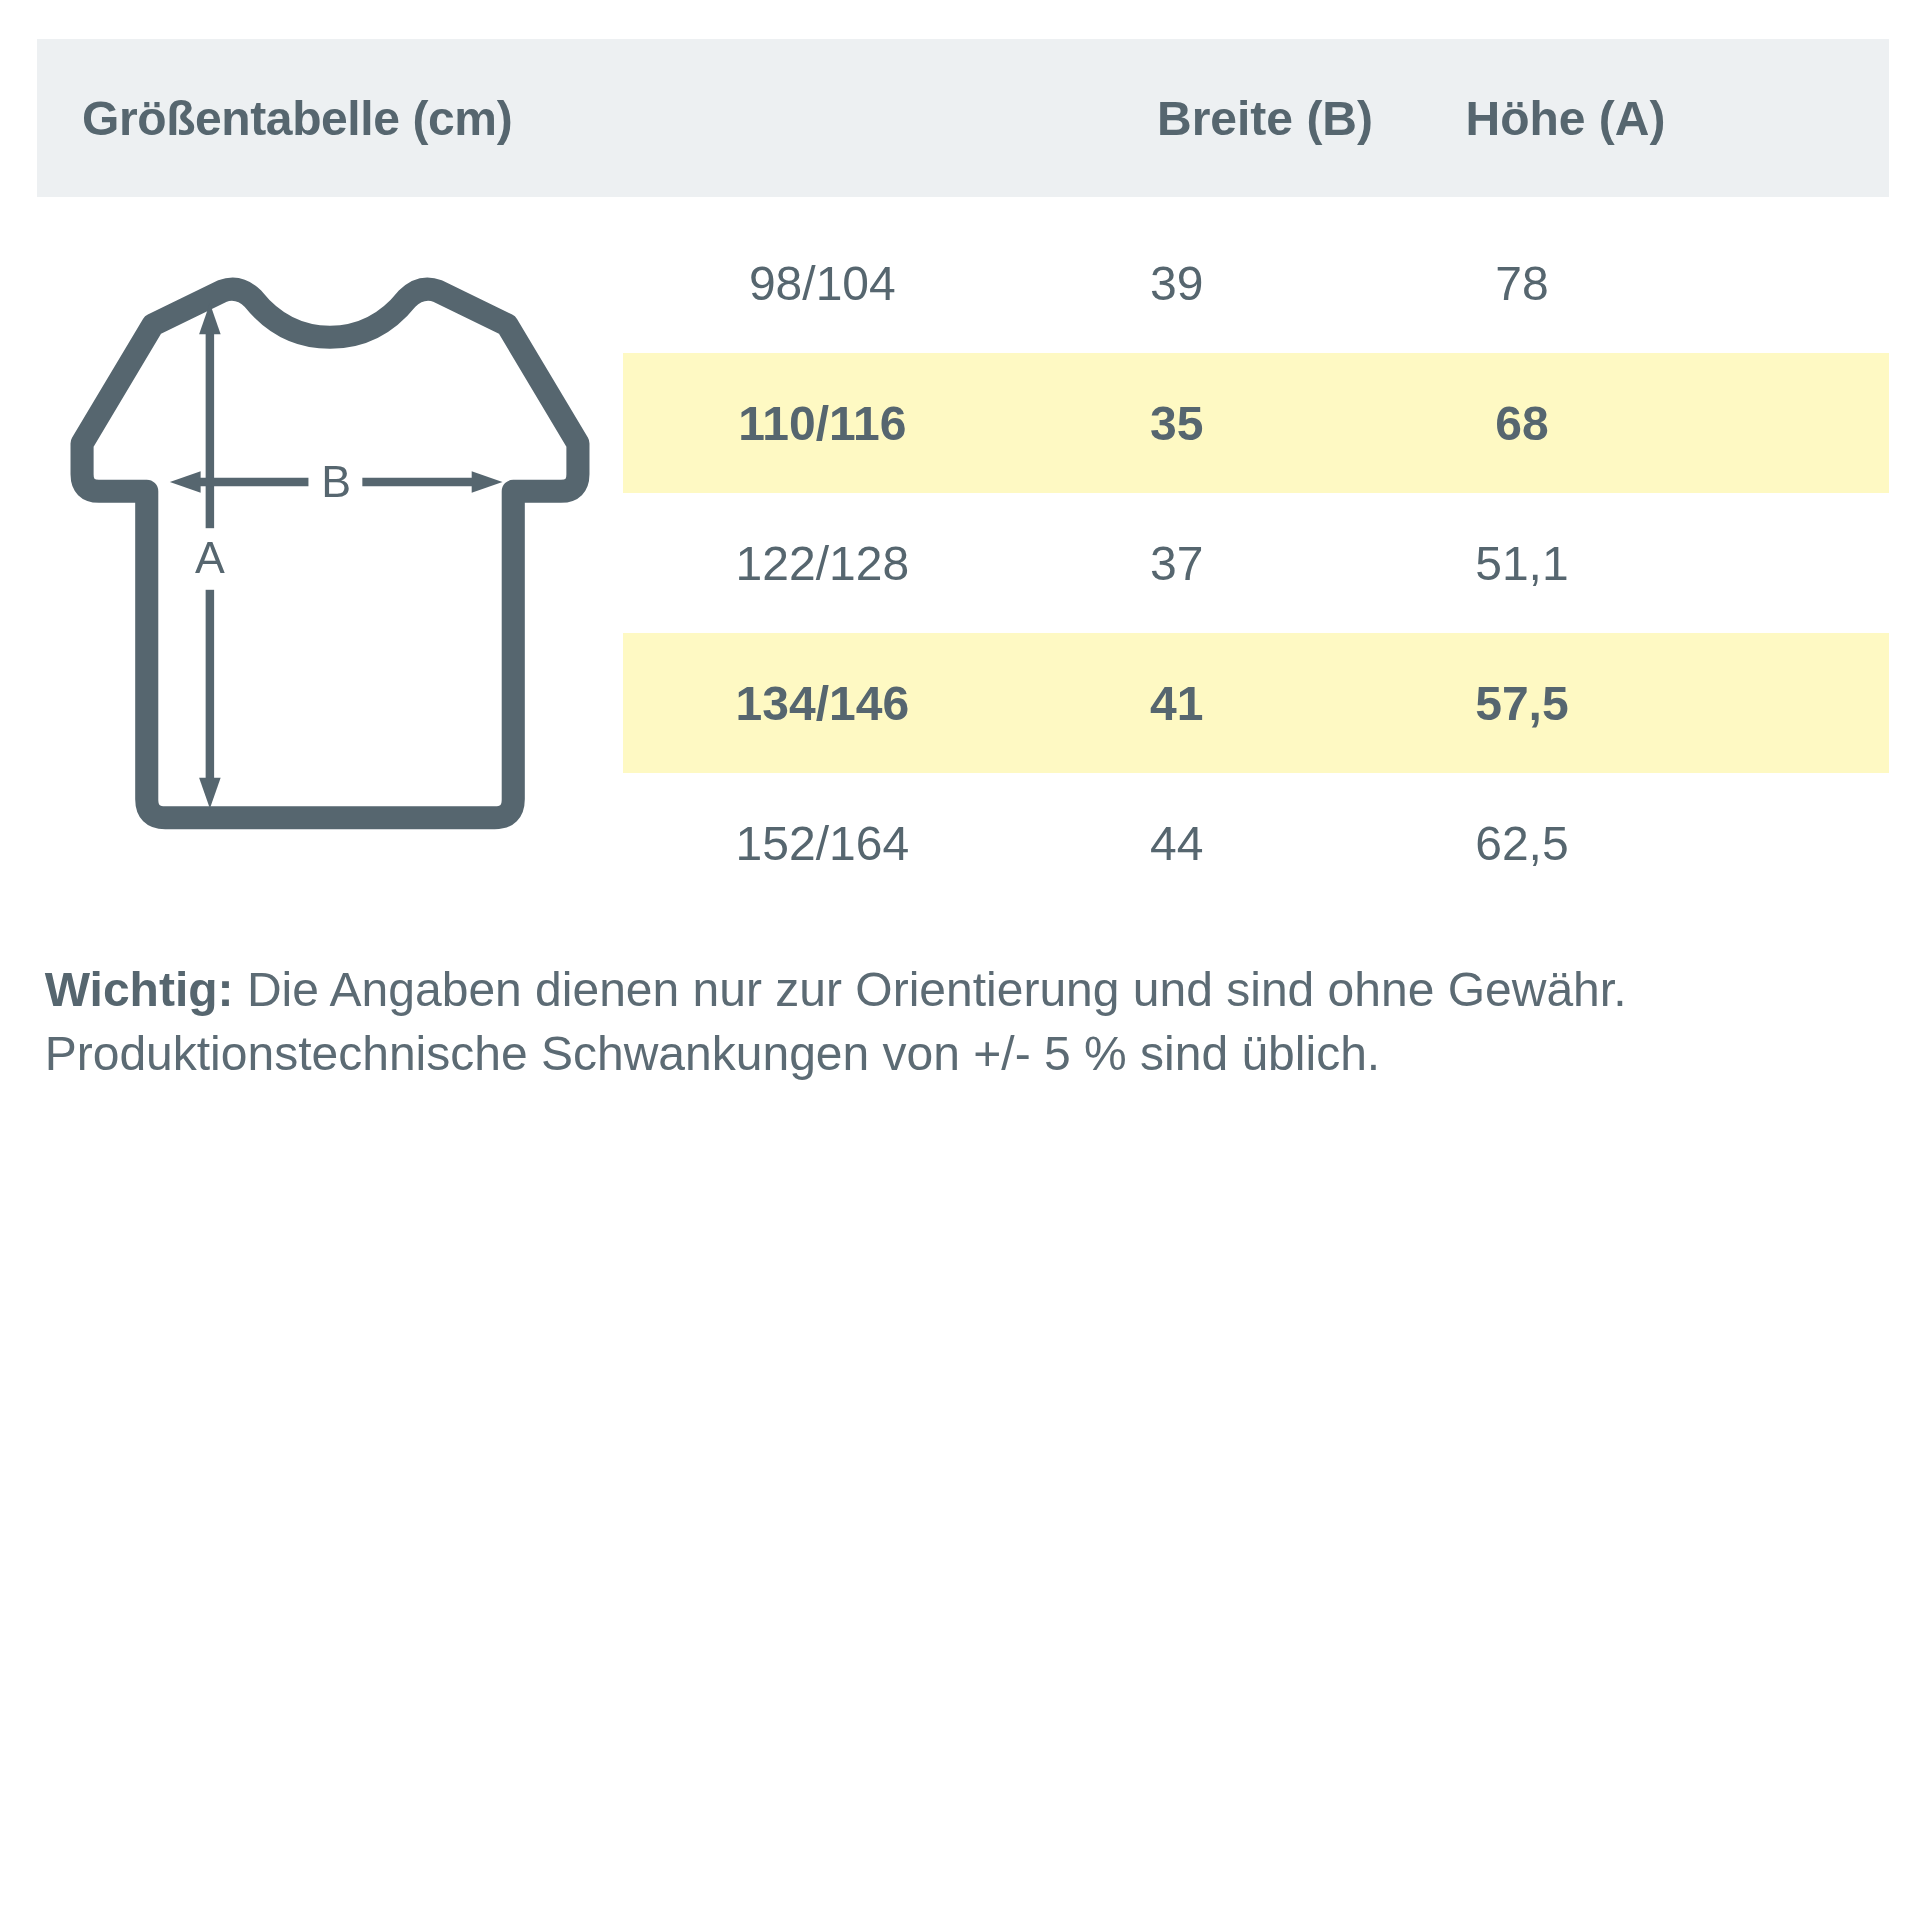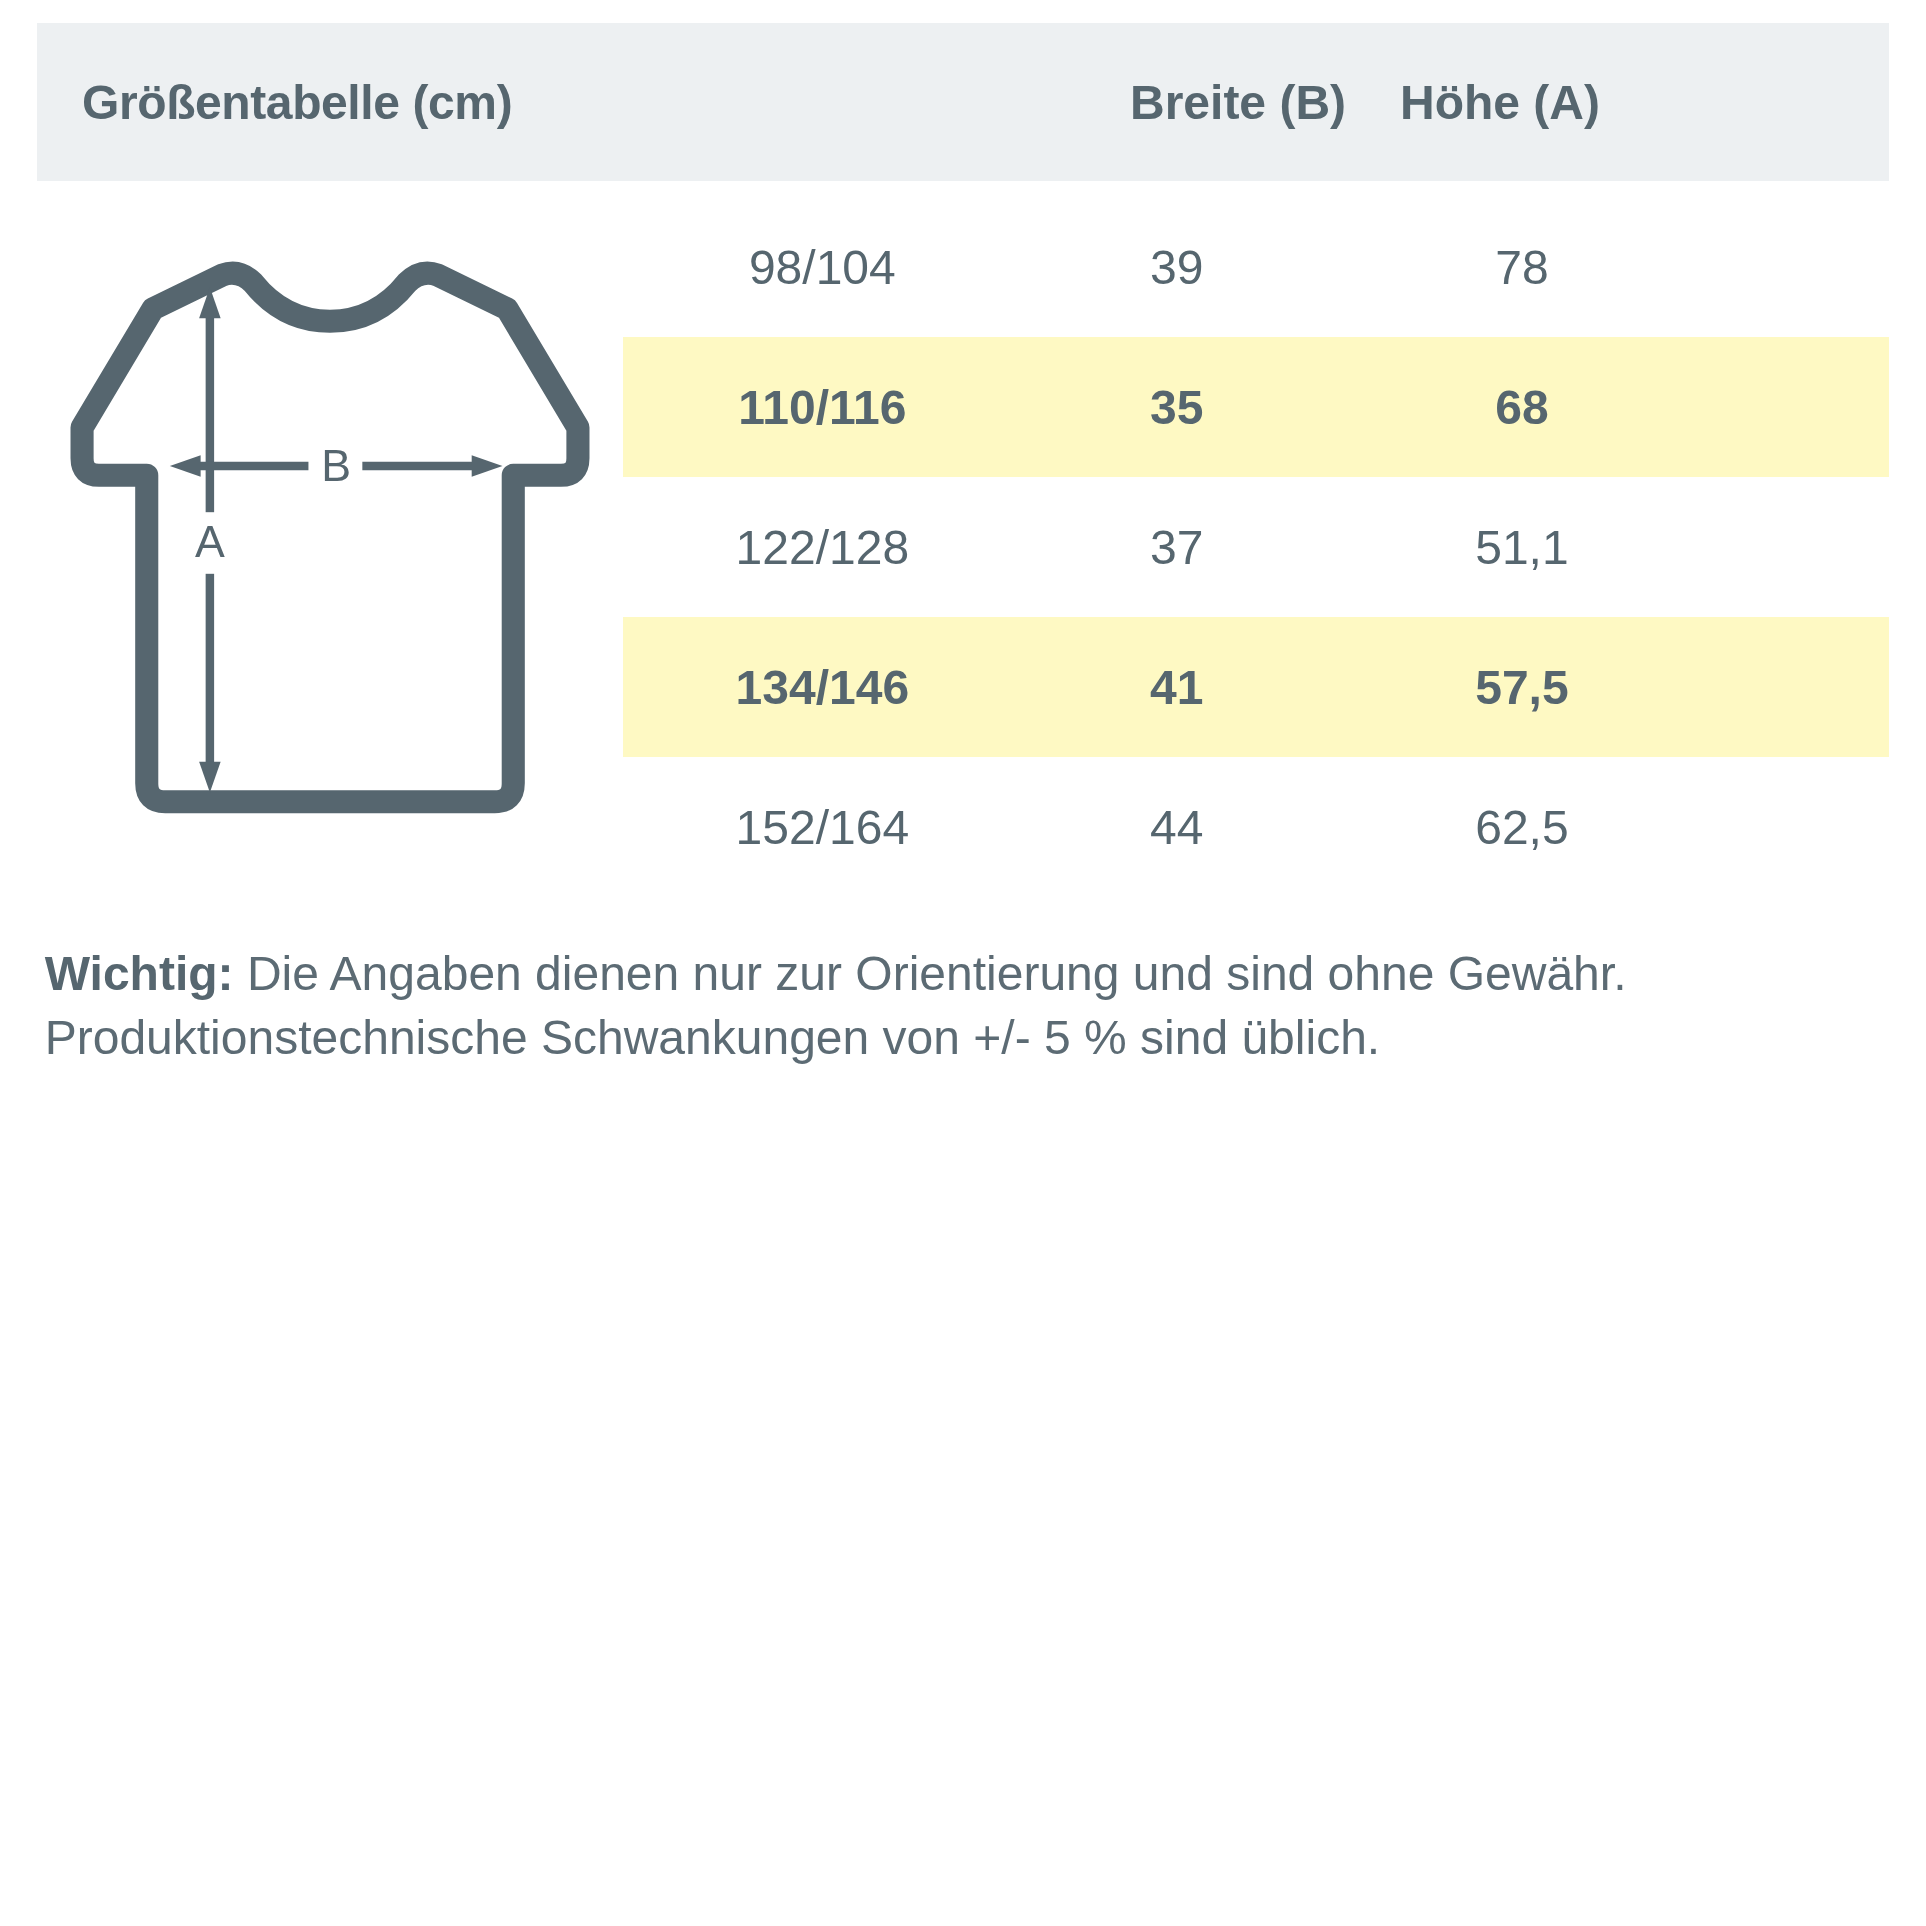--- a/index.html
+++ b/index.html
@@ -11,21 +11,21 @@
     width: 1926px;
     height: 1926px;
     font-family: "Liberation Sans", sans-serif;
     color: #5c6b74;
     -webkit-font-smoothing: antialiased;
   }
 
   .size-chart {
     position: absolute;
     left: 37px;
-    top: 23px;
+    top: 39px;
     width: 1852px;
   }
 
   
   .chart-header {
     display: flex;
     align-items: center;
     background: #edf0f2;
     height: 158px;
     box-sizing: border-box;
@@ -36,21 +36,21 @@
     font-weight: bold;
     color: #56666f;
     letter-spacing: -0.4px;
     flex: 0 0 auto;
     width: 701px;
   }
   .chart-header .col-head {
     font-size: 48px;
     font-weight: bold;
     color: #56666f;
-    text-align: left;
+    text-align: center;
   }
   .col-size   { width: 347px; }
   .col-width  { width: 270px; }
   .col-height { width: 331px; }
 
   
   .chart-body {
     display: flex;
     align-items: flex-start;
   }

